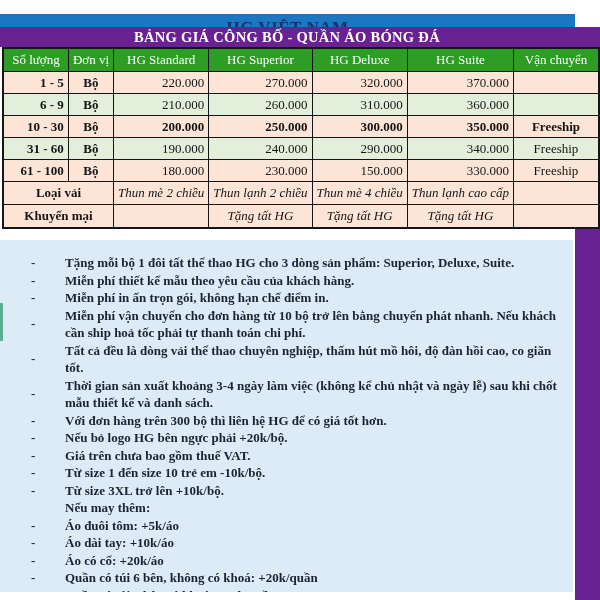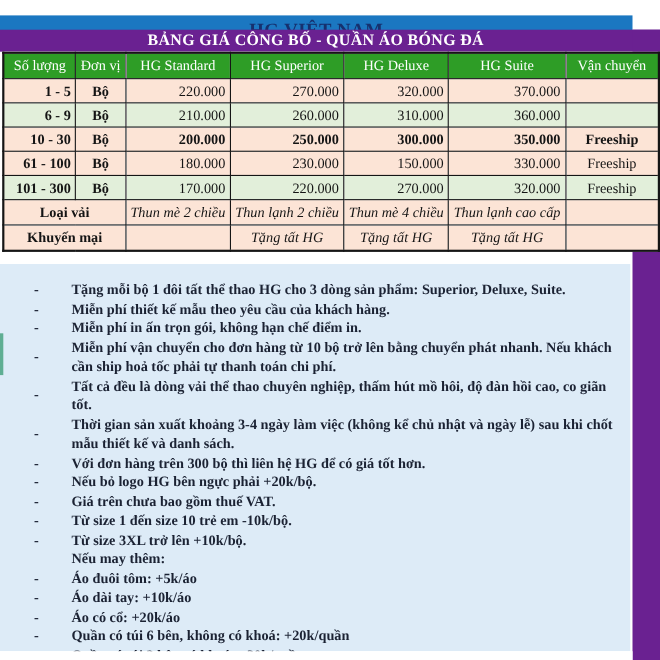--- a/index.html
+++ b/index.html
@@ -129,36 +129,36 @@
       </tr>
       <tr class="r-even bold-row">
         <td class="qty">10 - 30</td>
         <td class="unit">Bộ</td>
         <td class="price-val">200.000</td>
         <td class="price-val">250.000</td>
         <td class="price-val">300.000</td>
         <td class="price-val">350.000</td>
         <td class="ship">Freeship</td>
       </tr>
+      <tr class="r-odd">
+        <td class="qty">31 - 60</td>
+        <td class="unit">Bộ</td>
+        <td class="price-val">190.000</td>
+        <td class="price-val">240.000</td>
+        <td class="price-val">290.000</td>
+        <td class="price-val">340.000</td>
+        <td class="ship">Freeship</td>
+      </tr>
       <tr class="r-even">
         <td class="qty">61 - 100</td>
         <td class="unit">Bộ</td>
         <td class="price-val">180.000</td>
         <td class="price-val">230.000</td>
         <td class="price-val">150.000</td>
         <td class="price-val">330.000</td>
-        <td class="ship">Freeship</td>
-      </tr>
-      <tr class="r-odd">
-        <td class="qty">101 - 300</td>
-        <td class="unit">Bộ</td>
-        <td class="price-val">170.000</td>
-        <td class="price-val">220.000</td>
-        <td class="price-val">270.000</td>
-        <td class="price-val">320.000</td>
         <td class="ship">Freeship</td>
       </tr>
       <tr class="meta">
         <td class="meta-label" colspan="2">Loại vải</td>
         <td class="fabric">Thun mè 2 chiều</td>
         <td class="fabric">Thun lạnh 2 chiều</td>
         <td class="fabric">Thun mè 4 chiều</td>
         <td class="fabric">Thun lạnh cao cấp</td>
         <td></td>
       </tr>

